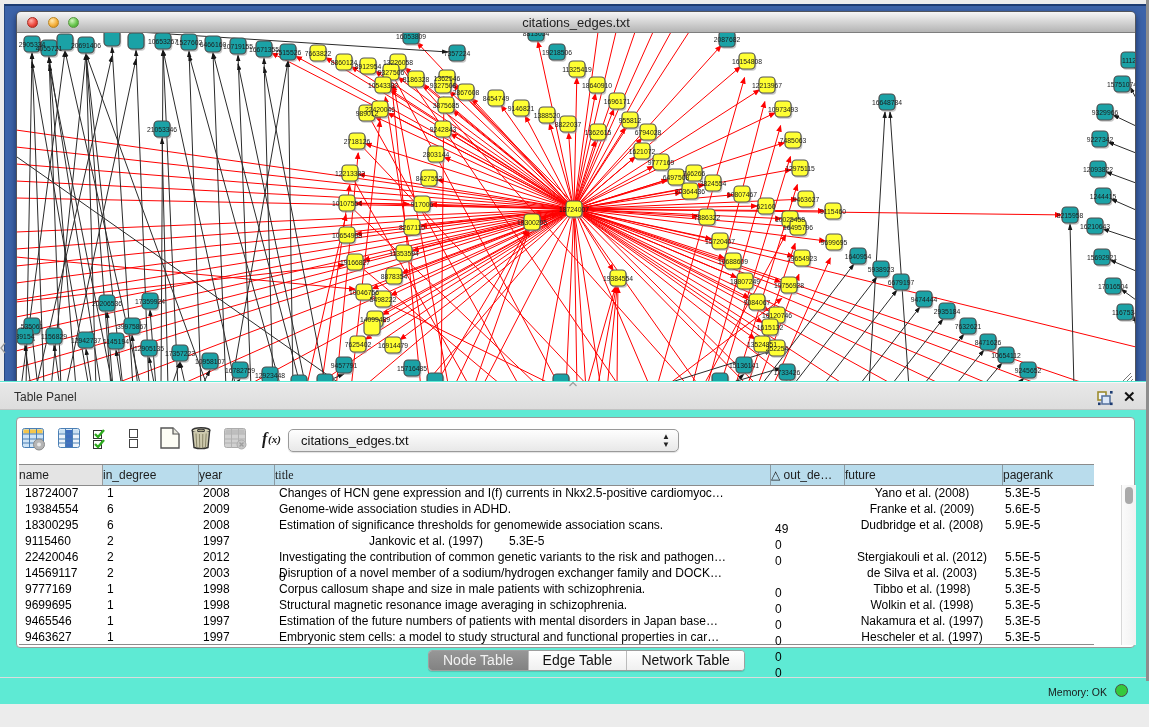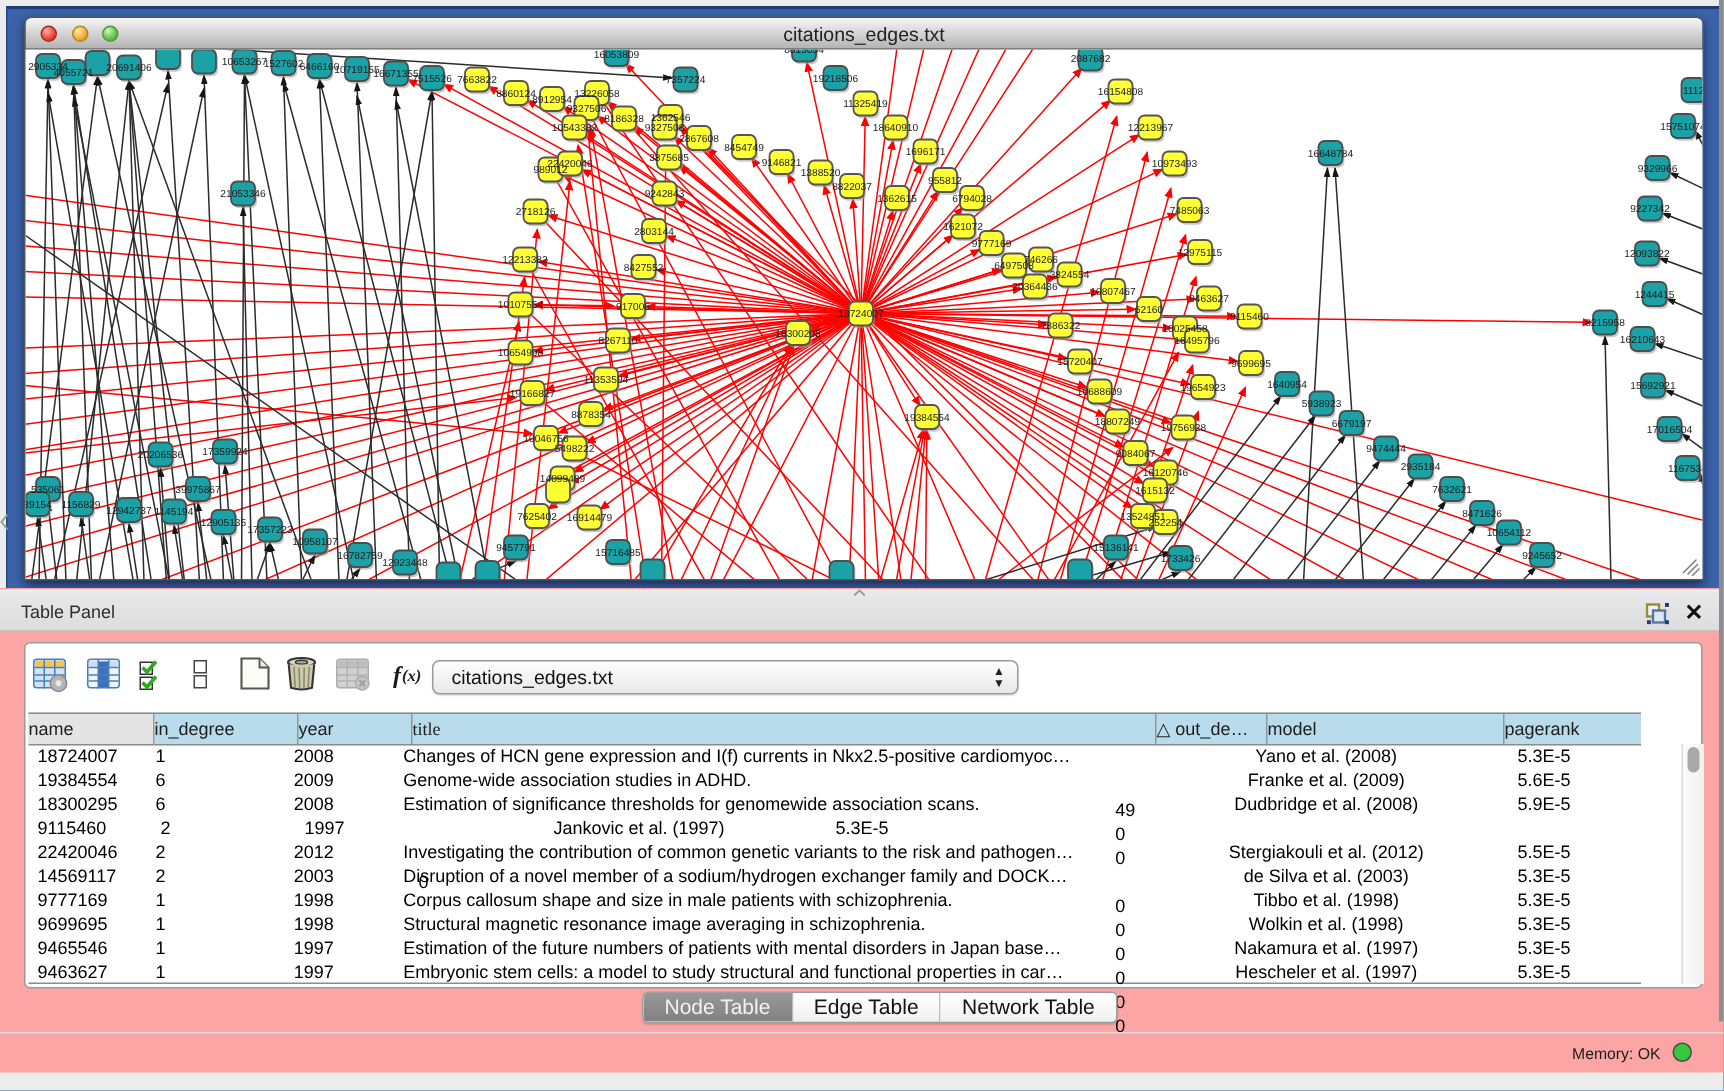--- a/index.html
+++ b/index.html
@@ -5,36 +5,36 @@
 #desktop { position:absolute; left:4px; top:4px; width:1142px; height:400px; background:#3c63a9; border-top:2px solid #1d3c72; border-left:1px solid #27477f; }
 #win { position:absolute; left:12px; top:6px; width:1118px; height:374px; border-radius:4px 4px 0 0; box-shadow:0 3px 7px rgba(5,15,45,.75); outline:1px solid #52555c; }
 #titlebar { position:absolute; left:0; top:0; width:1118px; height:21px; border-radius:4px 4px 0 0; background:linear-gradient(#f6f6f6,#cecece 60%,#b4b4b4); border-bottom:1px solid #7e7e7e; }
 #titlebar .t { text-align:center; font-size:13px; color:#222; line-height:21px; }
 .light { position:absolute; top:5px; width:11px; height:11px; border-radius:50%; }
 #lr { left:10px;  background:radial-gradient(circle at 35% 30%, #ffb3ac, #ee4b40 55%, #b01e14); border:1px solid #a82a20; }
 #ly { left:31px; background:radial-gradient(circle at 35% 30%, #ffe9b0, #f5b13d 55%, #c47f12); border:1px solid #ba8420; }
 #lg { left:51px; background:radial-gradient(circle at 35% 30%, #d2f5c0, #69c74f 55%, #3d9627); border:1px solid #57963f; }
 #canvas { position:absolute; left:0; top:21px; width:1118px; height:353px; background:#fff; overflow:hidden; }
 #rightstrip { position:absolute; right:0; top:0; width:3px; height:681px; background:#8d8d8d; z-index:40; }
-#tablepanel { position:absolute; left:0; top:392px; width:1149px; height:323px; background:#fca5a5; }
+#tablepanel { position:absolute; left:0; top:381px; width:1149px; height:323px; background:#5eead4; }
 #tp-header { position:absolute; left:0; top:1px; width:1146px; height:28px; background:linear-gradient(#e8e8e8,#dddddd); border-bottom:1px solid #c2c2c2; border-top:1px solid #f8f8f8; }
 #tp-header .t { position:absolute; left:14px; top:7px; font-size:12px; color:#2e2e2e; }
 #tp-x { position:absolute; left:1123px; top:5px; font-size:15px; font-weight:bold; color:#111; }
 #container { position:absolute; left:16px; top:36px; width:1119px; height:231px; background:#fff; border:1px solid #9a9a9a; border-radius:4px; }
 #toolbar { position:absolute; left:0; top:0; width:100%; height:45px; }
 #dd { position:absolute; left:271px; top:11px; width:391px; height:23px; border:1px solid #9a9a9a; border-radius:5px; background:linear-gradient(#fefefe,#e8e8e8); box-shadow:0 1px 1px rgba(0,0,0,.12); font-size:13px; color:#111; line-height:21px; padding-left:12px; }
 #dd .ar { position:absolute; right:8px; top:3px; font-size:8px; color:#222; letter-spacing:0; line-height:8px; }
 #thead { position:absolute; left:2px; top:46px; width:1075px; height:21px; background:#b9dcec; display:flex; font-size:12px; color:#1d1d1d; border-top:1px solid #8b8b8b; }
 #thead div { border-right:1px solid #8a9aa2; line-height:20px; }
 #thead .h0 { background:#e4e4e4; border-right:1px solid #9a9a9a; }
 #tbody { position:absolute; left:2px; top:67px; width:1075px; height:160px; font-size:12px; color:#000; border-top:1px solid #8b8b8b; border-bottom:1px solid #8b8b8b; }
 .tr { display:flex; height:16px; line-height:15px; white-space:nowrap; }
 .c0{width:82px; padding-left:6px;} .c1{width:96px; padding-left:6px;} .c2{width:76px; padding-left:6px;}
 .c3{width:496px; padding-left:6px; overflow:hidden;} .c4{width:74px; padding-left:6px;margin-top:36px;}
-.c5{width:158px; text-align:center;} .c6{width:90px; padding-left:4px;margin-left:48px;}
+.c5{width:158px; text-align:center;} .c6{width:90px; padding-left:4px;}
 #thead .h0{width:84px;} #thead .h1{width:96px;} #thead .h2{width:76px;} #thead .h3{width:496px;font-family:Liberation Serif, serif;}
 #thead .h4{width:74px;} #thead .h5{width:158px;} #thead .h6{width:90px; border-right:none;}
 #vsb { position:absolute; left:1104px; top:67px; width:15px; height:160px; background:linear-gradient(90deg,#fbfbfb,#f1f1f1); border-left:1px solid #d8d8d8; }
 #vsb .th { position:absolute; left:3px; top:2px; width:8px; height:17px; background:#a9a9a9; border-radius:4px; }
 #tabs { position:absolute; left:428px; top:269px; height:21px; display:flex; font-size:14px; border:1px solid #9f9f9f; border-radius:4px; overflow:hidden; background:#fff; box-shadow:0 1px 1px rgba(0,0,0,.15); }
 #tabs div { padding:0 14px; line-height:19px; color:#111; background:linear-gradient(#fff,#f0f0f0); }
 #tabs .sel { background:linear-gradient(#979797,#828282); color:#f2f2f2; }
 #tabs .sep { padding:0; width:1px; background:#bbb; }
 #statusline { position:absolute; left:0; top:296px; width:1149px; border-top:1px solid #dcdcdc; }
 #mem { position:absolute; right:42px; top:305px; font-size:10.5px; color:#1a1a1a;text-align:center; }
@@ -797,21 +797,21 @@
 </g>
         </svg>
       <div id="dd">citations_edges.txt<span class="ar">▲<br>▼</span></div>
     </div>
     <div id="thead">
         <div class="h0">name</div>
         <div class="h1">in_degree</div>
         <div class="h2">year</div>
         <div class="h3">title</div>
         <div class="h4">△ out_de…</div>
-        <div class="h5">model</div>
+        <div class="h5">future</div>
         <div class="h6">pagerank</div>
       </div>
     <div id="tbody">
         <div class="tr">
           <div class="c0">18724007</div>
           <div class="c1">1</div>
           <div class="c2">2008</div>
           <div class="c3">Changes of HCN gene expression and I(f) currents in Nkx2.5-positive cardiomyoc…</div>
           <div class="c4">49</div>
           <div class="c5">Yano et al. (2008)</div>

